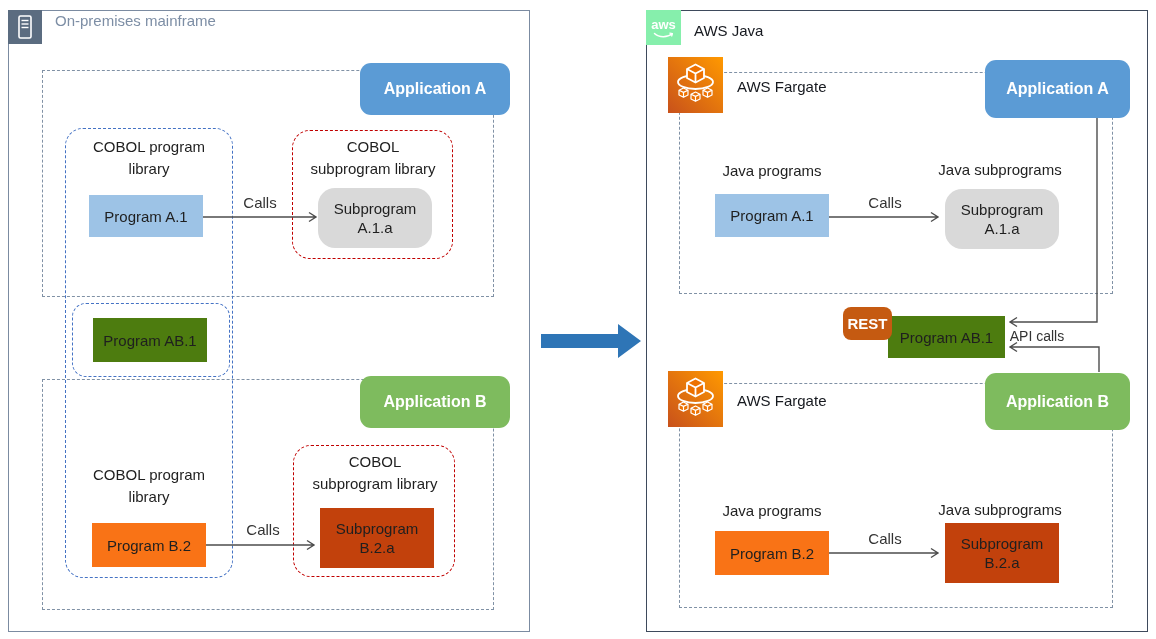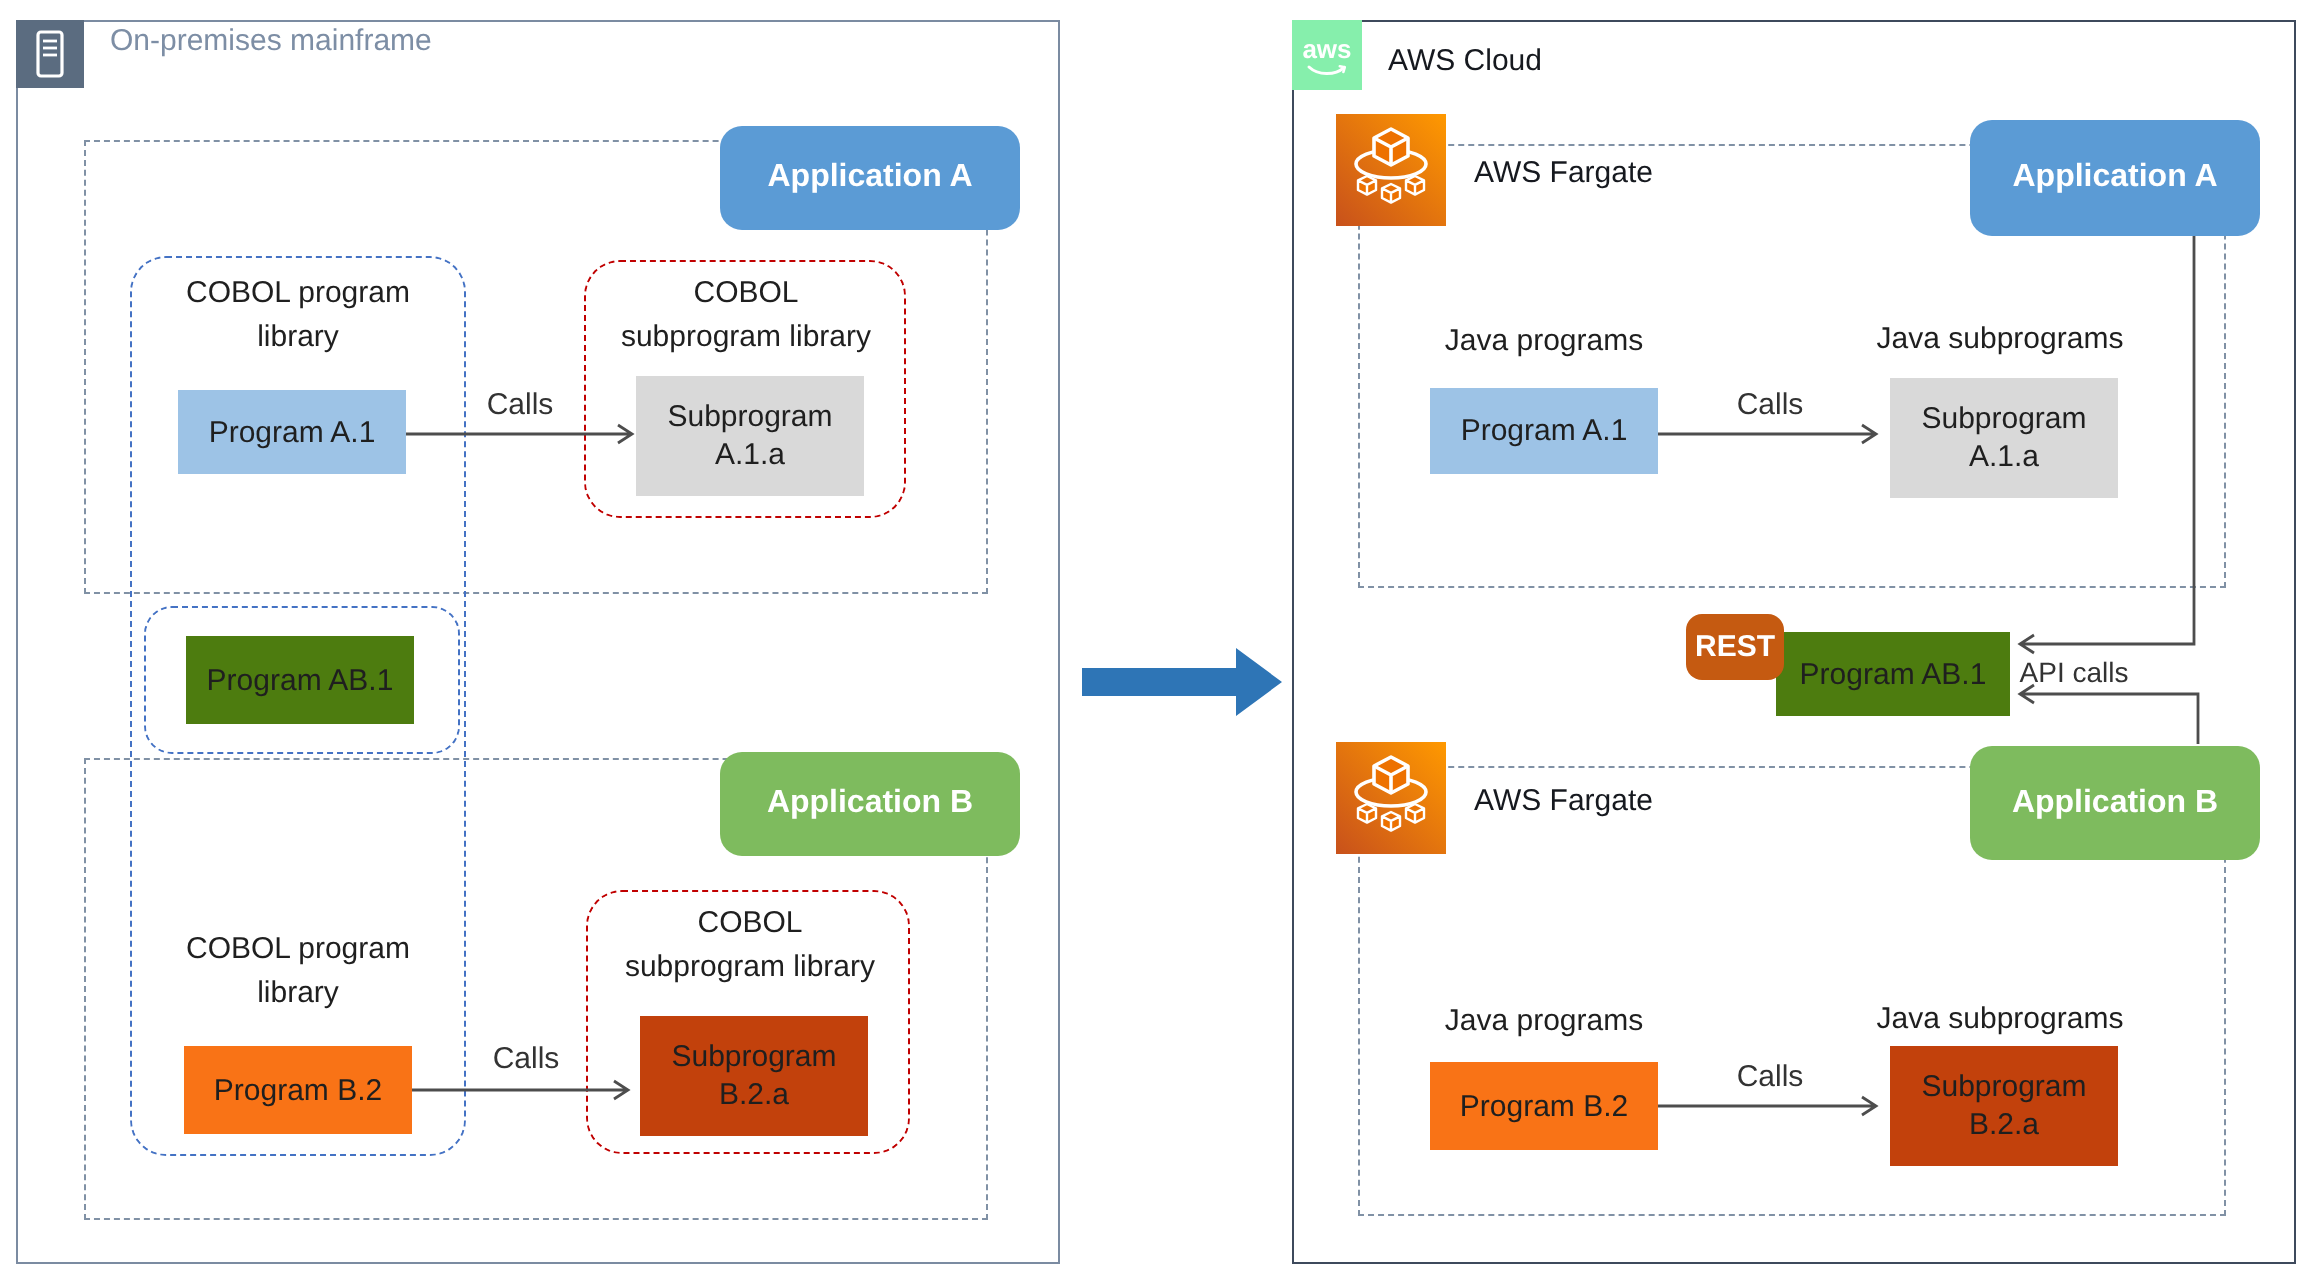--- a/index.html
+++ b/index.html
@@ -15,21 +15,21 @@
   
   .region{border:1.4px dashed #8091a5;}
   .lib-blue{border:1.4px dashed #4472c4;border-radius:18px;}
   .lib-red{border:1.4px dashed #c00000;border-radius:18px;}
   .ab1-dash{border:1.4px dashed #4472c4;border-radius:14px;}
   
   .node{display:flex;align-items:center;justify-content:center;text-align:center;
         font-size:15px;line-height:19px;}
   .nowrap{white-space:nowrap;}
   .fill-blue{background:#9dc3e6;}
-  .fill-gray{background:#d9d9d9;}
+  .fill-gray{background:#d9d9d9;border-radius:17px;}
   .fill-orange{background:#4d7c0f;}
   .fill-green{background:#f97316;}
   .fill-yellow{background:#c2410c;}
   .applabel{display:flex;align-items:center;justify-content:center;color:#fff;
             font-weight:bold;font-size:16px;border-radius:11px;white-space:nowrap;}
   .app-blue{background:#5b9bd5;}
   .app-green{background:#7ebb5e;}
   .rest{display:flex;align-items:center;justify-content:center;background:#c55a11;
         color:#fff;font-weight:bold;font-size:15px;border-radius:8px;}
   .caption{font-size:15px;line-height:22px;text-align:center;}
@@ -88,21 +88,21 @@
   <div class="abs region" style="left:679px;top:72px;width:434px;height:222px;"></div>
   <div class="abs region" style="left:679px;top:383px;width:434px;height:225px;"></div>
 
   <div class="abs" style="left:646px;top:10px;width:35px;height:35px;background:#86efac;">
     <svg width="35" height="35" viewBox="0 0 35 35">
       <text x="17.5" y="19" text-anchor="middle" fill="#fff" font-size="13" font-weight="bold" font-family="Liberation Sans, sans-serif">aws</text>
       <path d="M8.5 23.5 C 13 27.8, 21.5 27.8, 26 23.8" fill="none" stroke="#fff" stroke-width="1.5" stroke-linecap="round"></path>
       <path d="M26.4 23.6 l-2.5 -0.5 M26.4 23.6 l-0.7 2.4" fill="none" stroke="#fff" stroke-width="1.3" stroke-linecap="round"></path>
     </svg>
   </div>
-  <div class="abs hdr-title hdr-right" style="left:694px;top:22px;">AWS Cloud</div>
+  <div class="abs hdr-title hdr-right" style="left:694px;top:22px;">AWS Java</div>
 
   <div class="abs" style="left:668px;top:57px;width:55px;height:56px;">
     <svg width="55" height="56" viewBox="0 0 55 56">
       <defs>
         <linearGradient id="fgGradA" x1="0" y1="1" x2="1" y2="0">
           <stop offset="0" stop-color="#c8511b"></stop>
             <stop offset="1" stop-color="#ff9900"></stop>
         </linearGradient>
       </defs>
       <rect width="55" height="56" fill="url(#fgGradA)"></rect>

